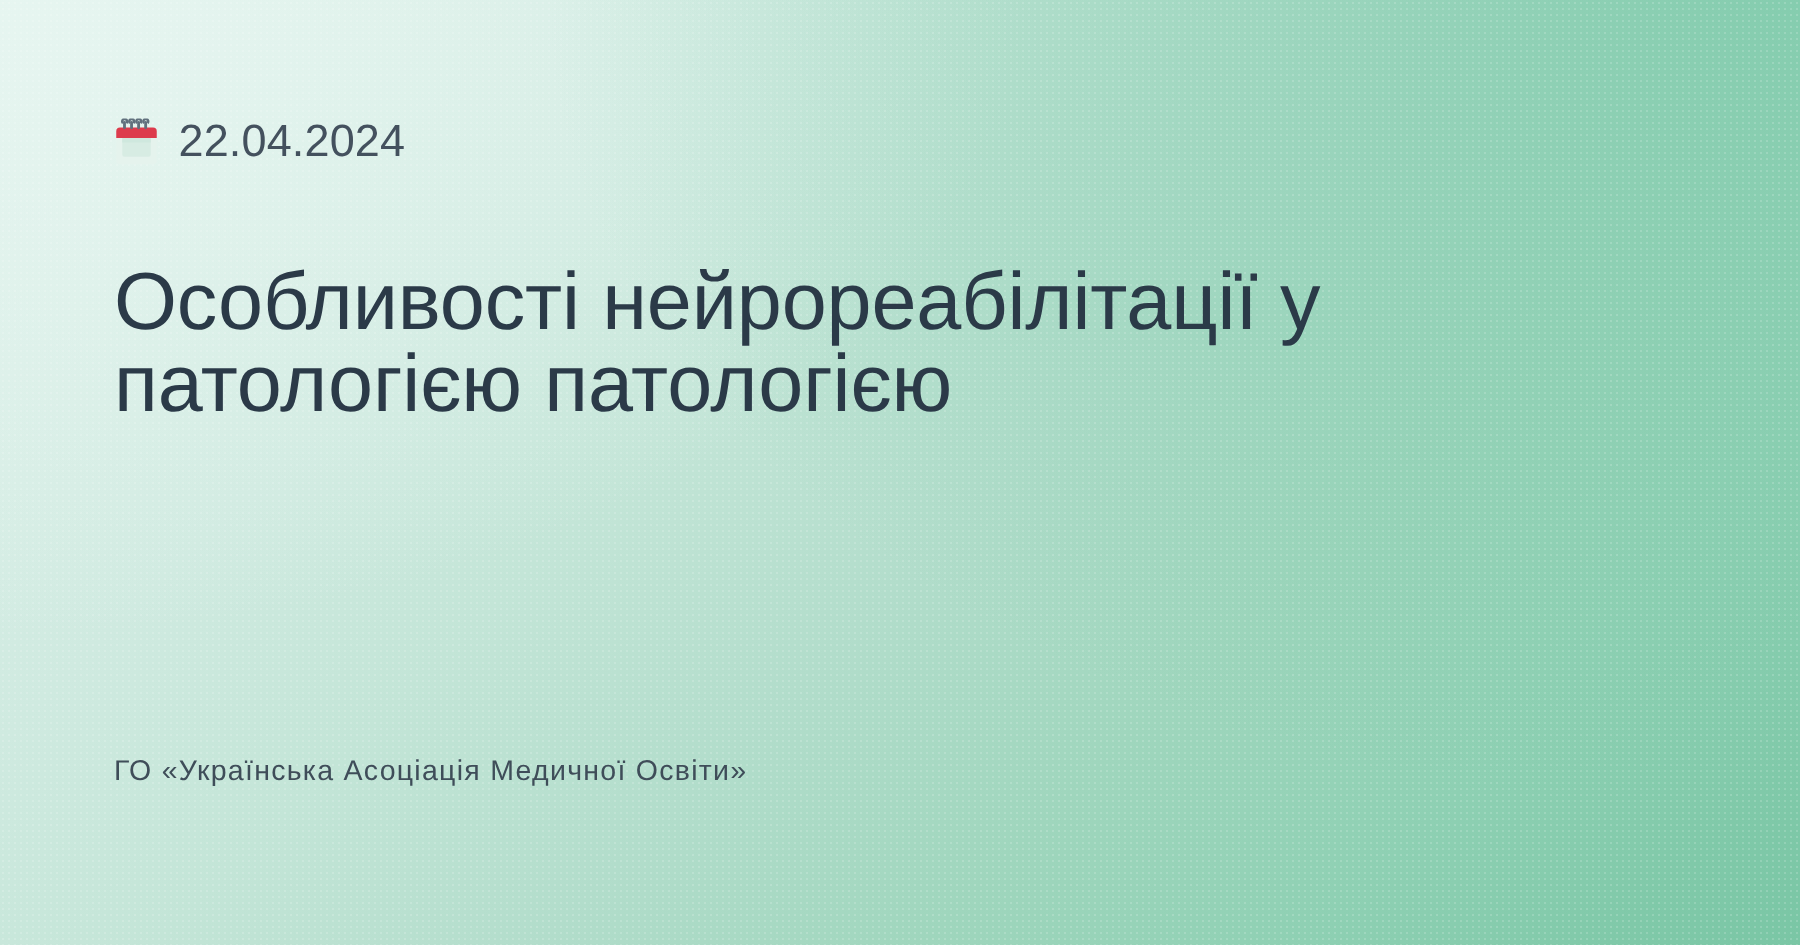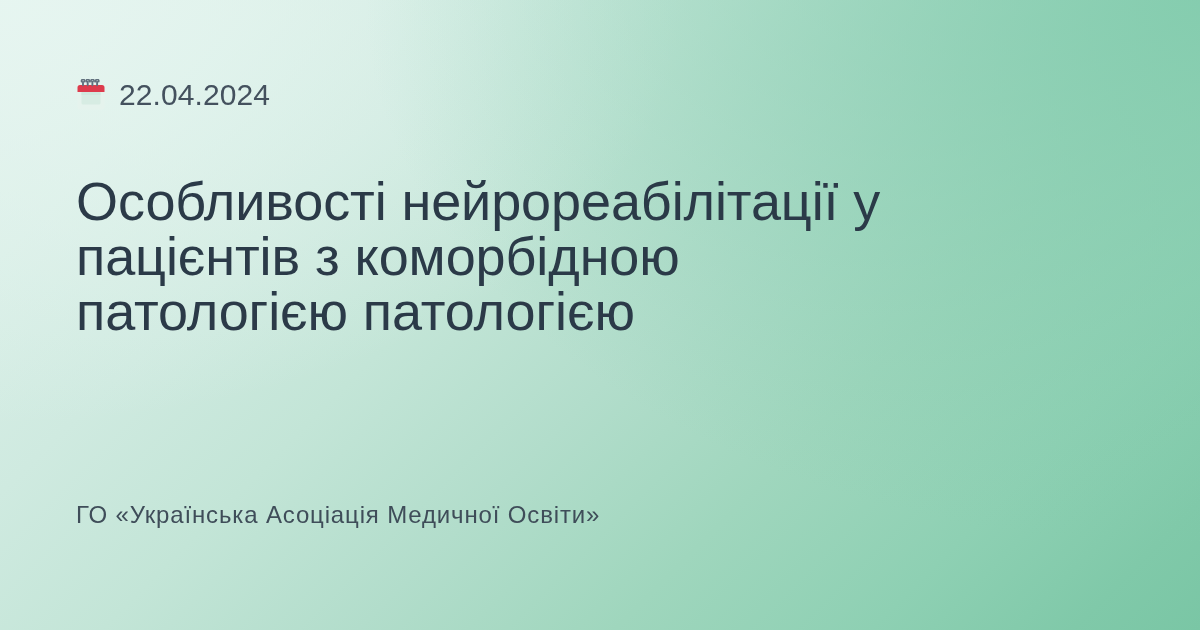--- a/index.html
+++ b/index.html
@@ -109,21 +109,21 @@
     display: block;
     white-space: nowrap;
   }
 
   .spacer {
     flex: 1 1 auto;
   }
 
   
   .footer-org {
-    font-size: 24px;
+    font-size: 19px;
     line-height: 24px;
     font-weight: 400;
     color: #3f4d59;
     letter-spacing: .85px;
     white-space: nowrap;
     margin-bottom: 39px;
   }
 </style>
 </head>
 <body>
@@ -152,21 +152,20 @@
           <path d="M10.7 3.1a1.6 1.6 0 1 1 2.2 0"></path>
           <path d="M15.4 3.1a1.6 1.6 0 1 1 2.2 0"></path>
           <path d="M20.1 3.1a1.6 1.6 0 1 1 2.2 0"></path>
         </g>
       </svg>
       <span class="date-text">22.04.2024</span>
     </div>
 
     <h1 class="headline">
       <span class="line">Особливості нейрореабілітації у</span>
-      <span class="line">пацієнтів з коморбідною</span>
       <span class="line">патологією патологією</span>
     </h1>
 
     <div class="spacer"></div>
 
     <div class="footer-org">ГО «Українська Асоціація Медичної Освіти»</div>
 
   </div>
 </div>
 

